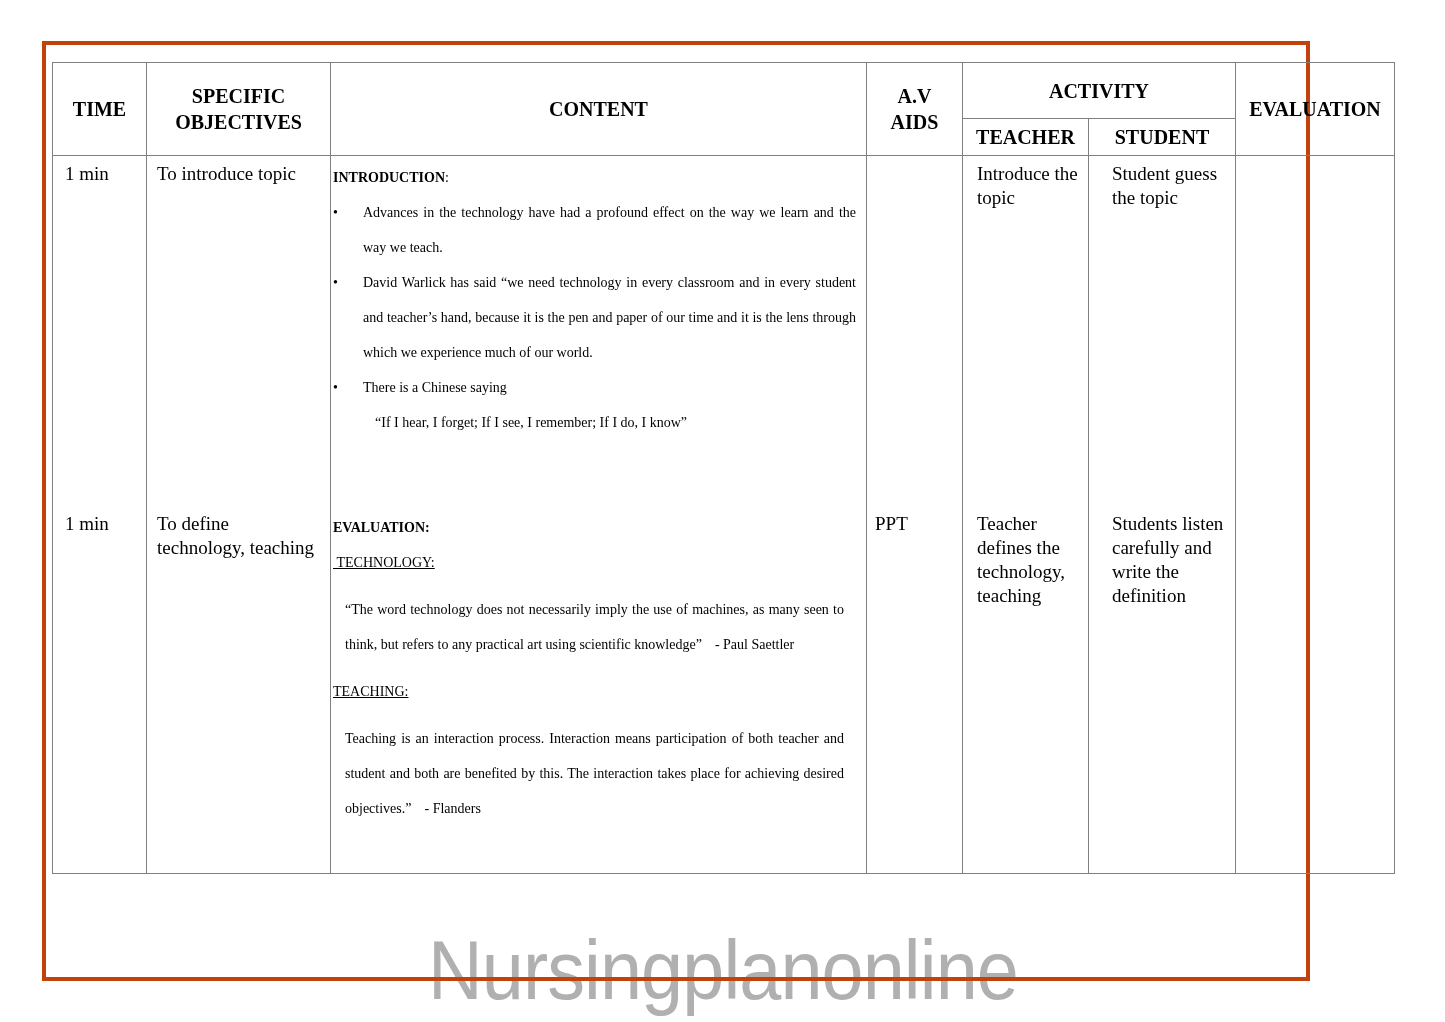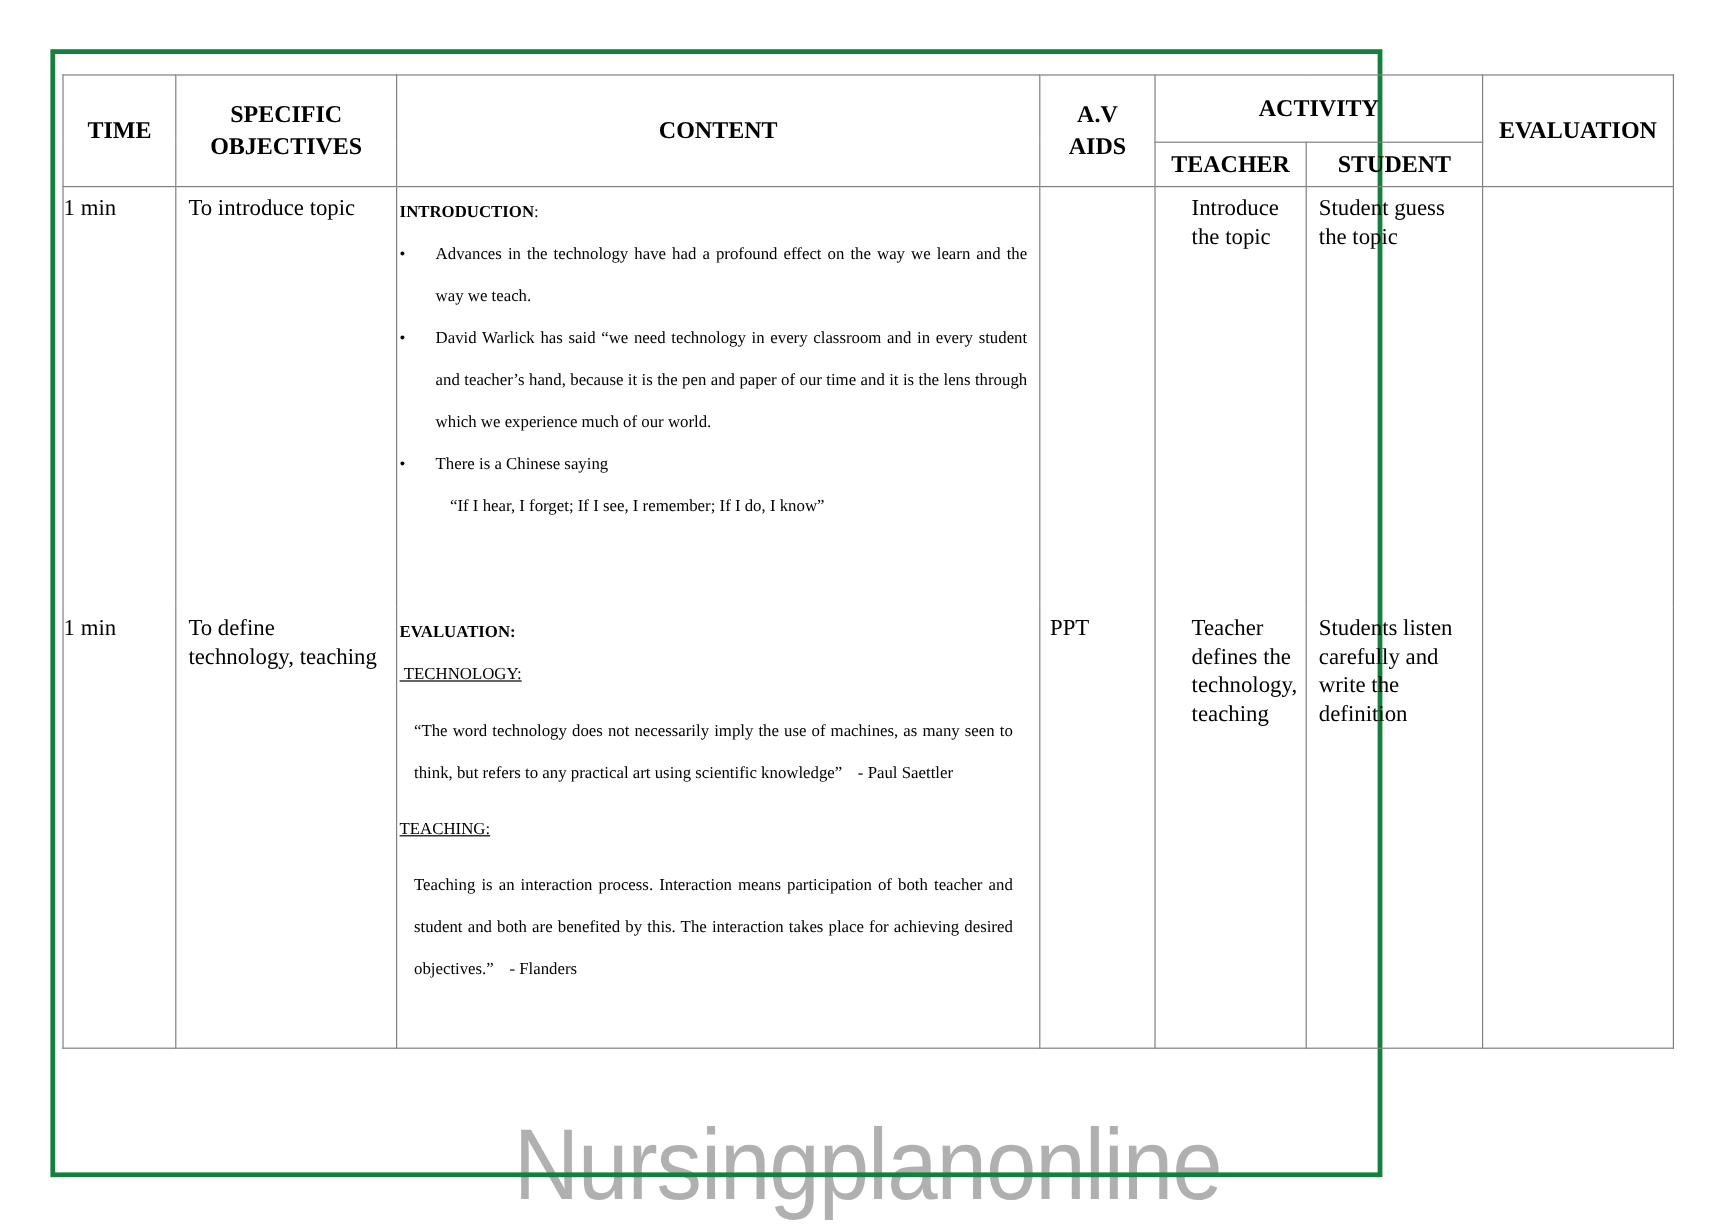--- a/index.html
+++ b/index.html
@@ -21,22 +21,22 @@
     font-size: 84px;
     font-weight: 400;
     color: #b0b0b0;
     white-space: nowrap;
     letter-spacing: -1px;
   }
 
   .frame {
     position: absolute;
     left: 42px; top: 41px;
-    width: 1110px; height: 940px;
-    border: 4px solid #15803d;
+    width: 1268px; height: 940px;
+    border: 4px solid #c2410c;
     background: transparent;
   }
 
   table.lesson {
     position: absolute;
     left: 6px; top: 17px;
     width: 1342px;
     border-collapse: collapse;
     table-layout: fixed;
   }
@@ -55,23 +55,23 @@
 
   td {
     vertical-align: top;
     font-size: 19px;
     line-height: 24px;
     padding: 6px 10px;
   }
   tr.body-1 > td { border-bottom: none; height: 350px; }
   tr.body-2 > td { border-top: none;  height: 368px; }
 
-  td.c-time    { padding-left: 0; margin-left: 24px; }
-  td.c-teacher { padding-left: 30px; padding-right: 6px; }
-  td.c-student { padding-left: 10px; padding-right: 6px; font-family: Liberation Serif, serif; }
+  td.c-time    { padding-left: 12px; margin-left: 24px; }
+  td.c-teacher { padding-left: 14px; padding-right: 6px; }
+  td.c-student { padding-left: 23px; padding-right: 6px; font-family: Liberation Serif, serif; }
   td.c-av      { padding-left: 8px; }
 
   td.c-content {
     padding: 4px 10px 4px 2px;
     font-size: 14px;
     line-height: 35px;
   }
   .bold { font-weight: bold; }
   .bullet { display: flex; }
   .bullet .mark { flex: 0 0 30px; width: 30px; }

